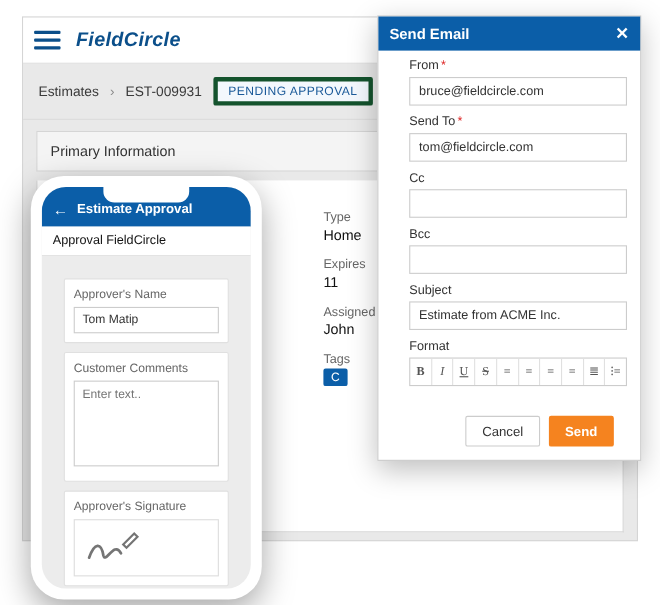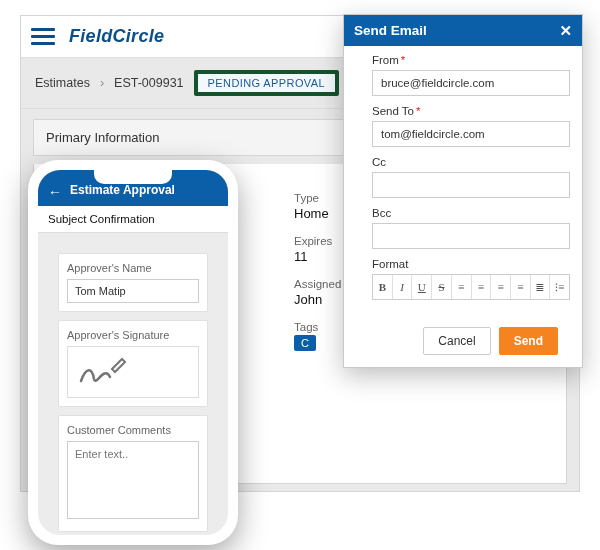--- a/index.html
+++ b/index.html
@@ -259,20 +259,24 @@
     </div>
     <div class="form-group">
       <label class="form-label">Cc</label>
       <input class="form-input" value="" style="">
     </div>
     <div class="form-group">
       <label class="form-label">Bcc</label>
       <input class="form-input" value="" style="">
     </div>
     <div class="form-group">
+      <label class="form-label">Subject</label>
+      <input class="form-input" value="Estimate from ACME Inc." style="">
+    </div>
+    <div class="form-group">
       <label class="form-label">Format</label>
       <div class="toolbar">
         <div class="tb-btn" style="font-weight:bold">B</div>
         <div class="tb-btn" style="font-style:italic">I</div>
         <div class="tb-btn" style="text-decoration:underline">U</div>
         <div class="tb-btn" style="text-decoration:line-through">S</div>
         <div class="tb-btn">≡</div>
         <div class="tb-btn">≡</div>
         <div class="tb-btn">≡</div>
         <div class="tb-btn">≡</div>
@@ -287,34 +291,34 @@
   </div>
 </div>
 
 <div class="phone">
   <div class="notch"></div>
   <div class="phone-screen">
     <div class="phone-header">
       <span class="back-arrow">←</span>
       <span>Estimate Approval</span>
     </div>
-    <div class="phone-sub">Subject Confirmation</div>
+    <div class="phone-sub">Approval FieldCircle</div>
     <div class="phone-body">
       <div class="card">
         <div class="card-label">Approver's Name</div>
         <input class="card-input" value="Tom Matip" style="">
+      </div>
+      <div class="card">
+        <div class="card-label">Customer Comments</div>
+        <textarea class="card-textarea" placeholder="Enter text.." style=""></textarea>
       </div>
       <div class="card">
         <div class="card-label">Approver's Signature</div>
         <div class="sig-box">
           <svg width="50" height="30" viewBox="0 0 50 30" fill="none">
             <path d="M3 24 C 8 10, 14 10, 16 22 C 18 30, 26 8, 32 20" stroke-width="2.5" stroke-linecap="round" fill="none"></path>
             <path d="M34 12 L44 2 L47 5 L37 15 Z" stroke-width="2" fill="none"></path>
           </svg>
         </div>
       </div>
-      <div class="card">
-        <div class="card-label">Customer Comments</div>
-        <textarea class="card-textarea" placeholder="Enter text.." style=""></textarea>
-      </div>
     </div>
   </div>
 </div>
 
 </body></html>

